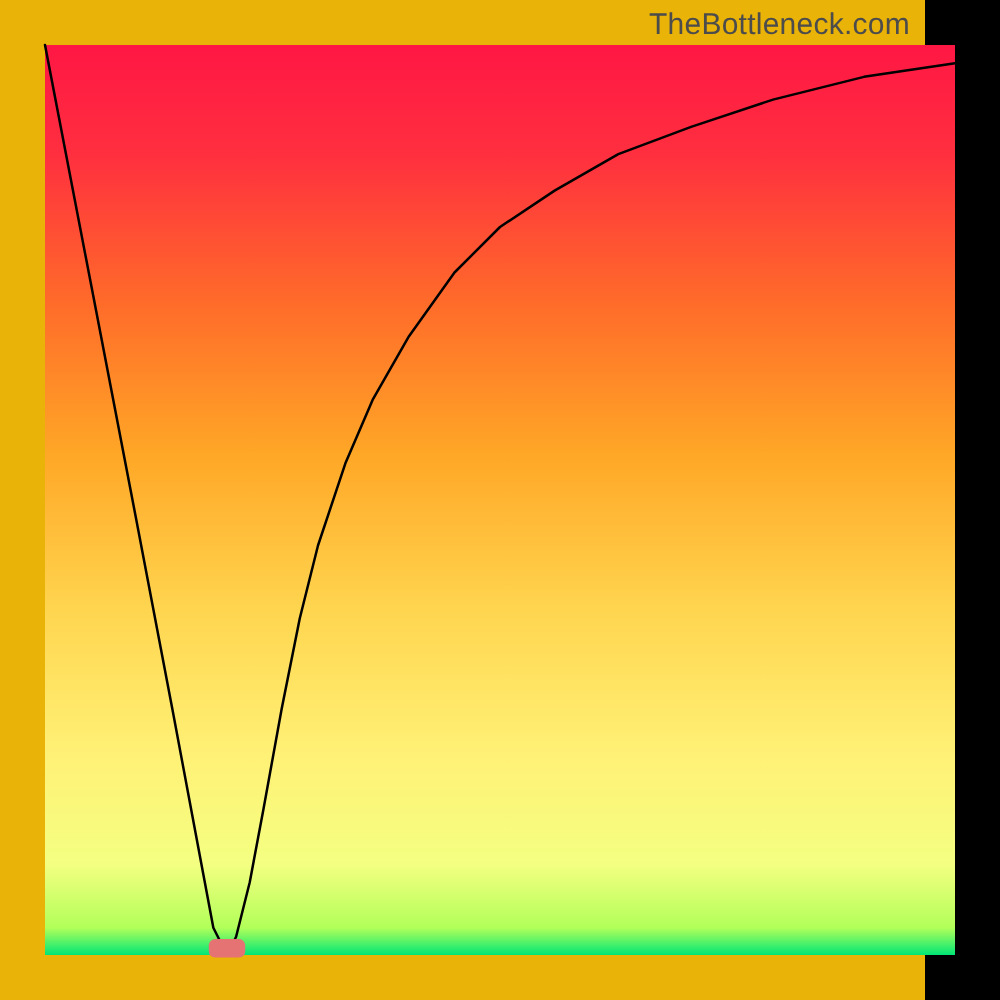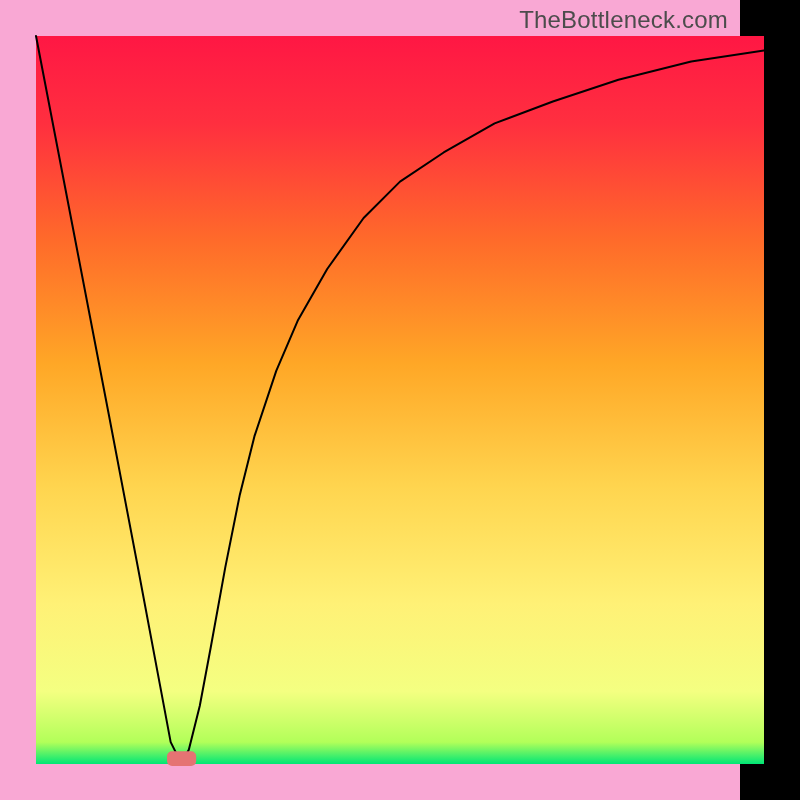--- a/index.html
+++ b/index.html
@@ -8,21 +8,21 @@
     width: 800px;
     height: 800px;
     overflow: hidden;
     background: #000;
     font-family: Arial, Helvetica, sans-serif;
   }
   .frame {
     position: relative;
     width: 740px;
     height: 800px;
-    background: #f9a8d4;
+    background: #eab308;
   }
   .watermark {
     position: absolute;
     top: 6px;
     right: 12px;
     color: #4c4c4c;
     font-size: 24px;
     font-weight: 500;
     letter-spacing: 0.2px;
     user-select: none;

